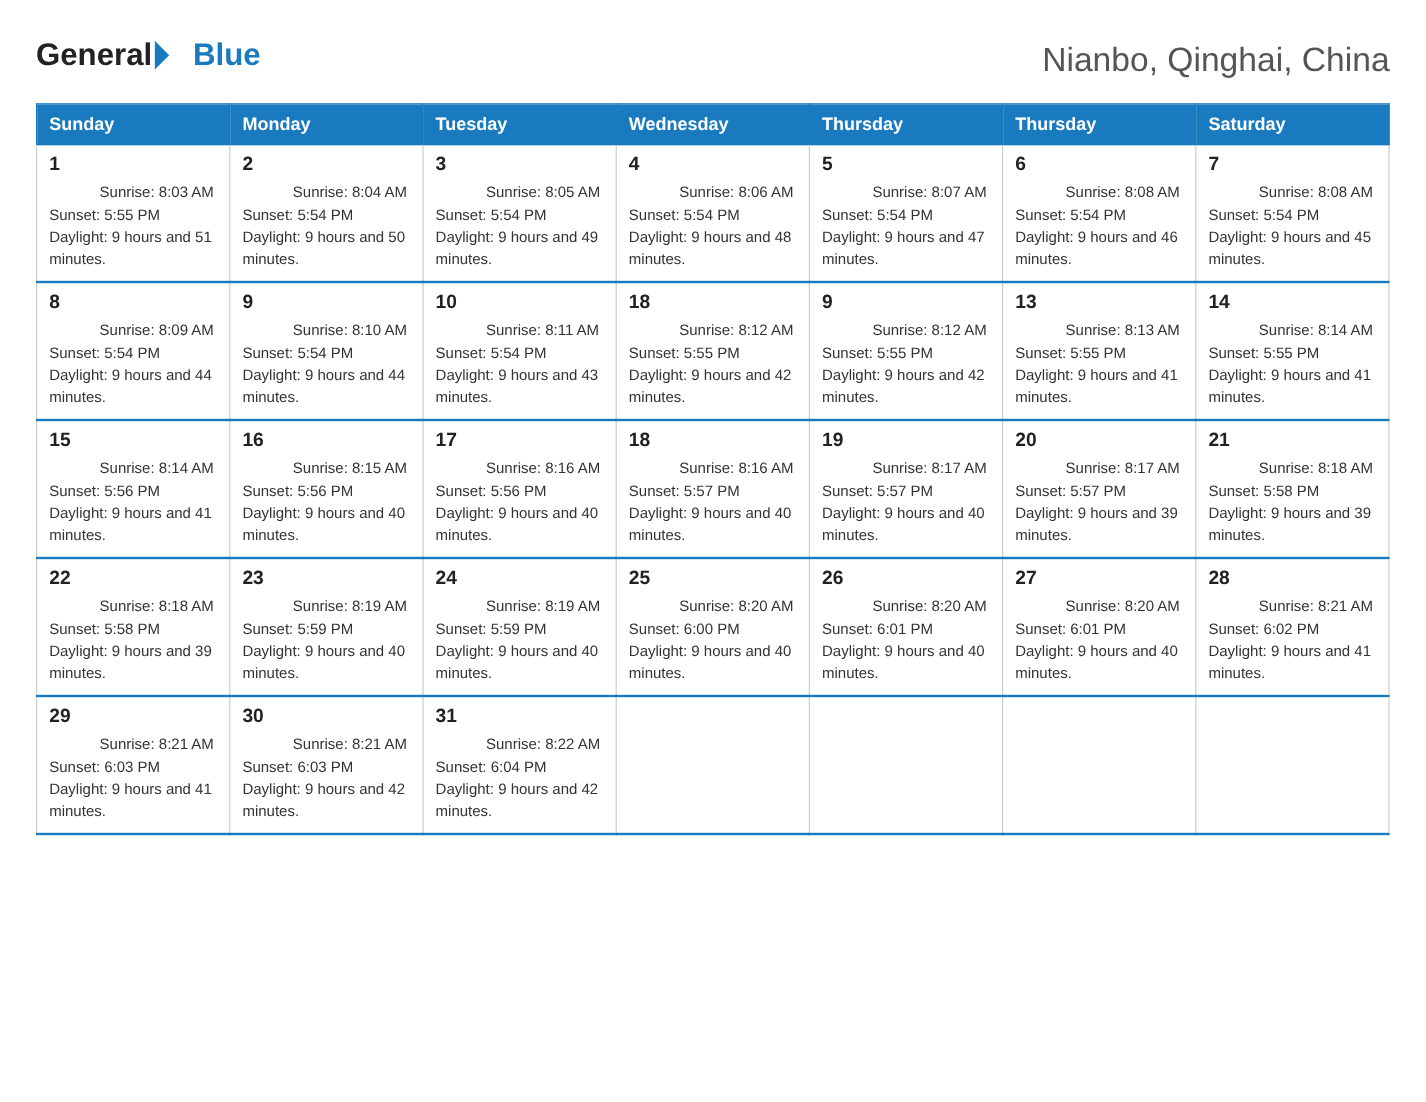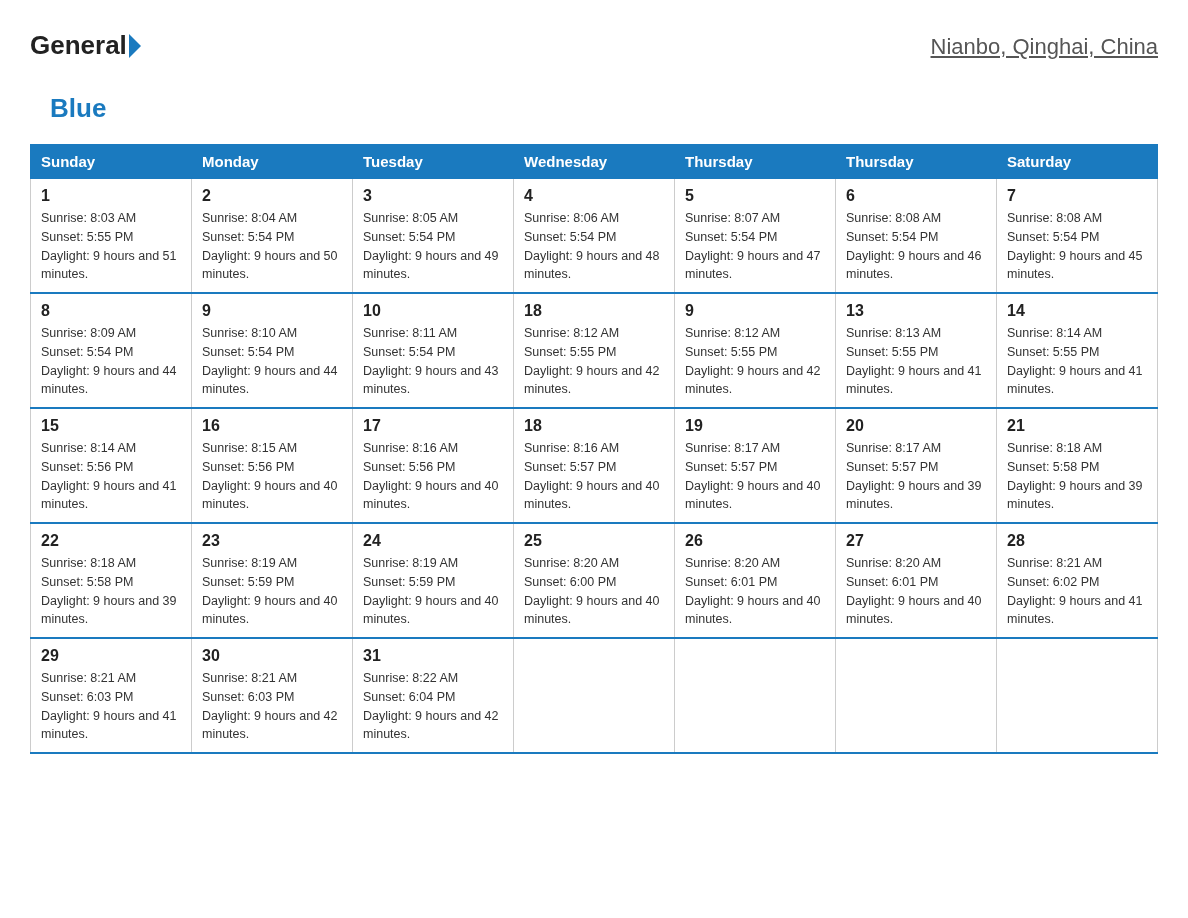--- a/index.html
+++ b/index.html
@@ -37,41 +37,38 @@
       vertical-align: middle;
     }
     .logo-blue {
       font-size: 26px;
       font-weight: bold;
       color: #1a7abf;
       margin-left: 20px;
     }
     .logo-group {
       display: flex;
-      flex-direction: column;
-      gap: 32px;
     }
     .logo-line1 {
       display: flex;
       align-items: center;
     }
     .title-area {
       text-align: right;
     }
     .calendar-title {
       font-size: 52px;
       font-weight: bold;
       color: #222;
       line-height: 1.1;
     }
     .calendar-subtitle {
-      font-size: 22px;
+      font-size: 28px;
       color: #555;
       margin-top: 4px;
-      text-decoration: underline;
     }
     table {
       width: 100%;
       border-collapse: collapse;
     }
     thead tr th {
       background-color: #1a7abf;
       color: #fff;
       font-size: 15px;
       font-weight: bold;
@@ -93,20 +90,21 @@
       font-size: 16px;
       font-weight: bold;
       color: #222;
       display: block;
       margin-bottom: 4px;
     }
     .day-info {
       font-size: 12.5px;
       color: #333;
       line-height: 1.5;
+      margin-left: 42px;
     }
     tbody tr {
       border-bottom: 2px solid #1a7abf;
     }
     .empty-cell {
       background: #fff;
     }
   </style>
 </head>
 <body>

